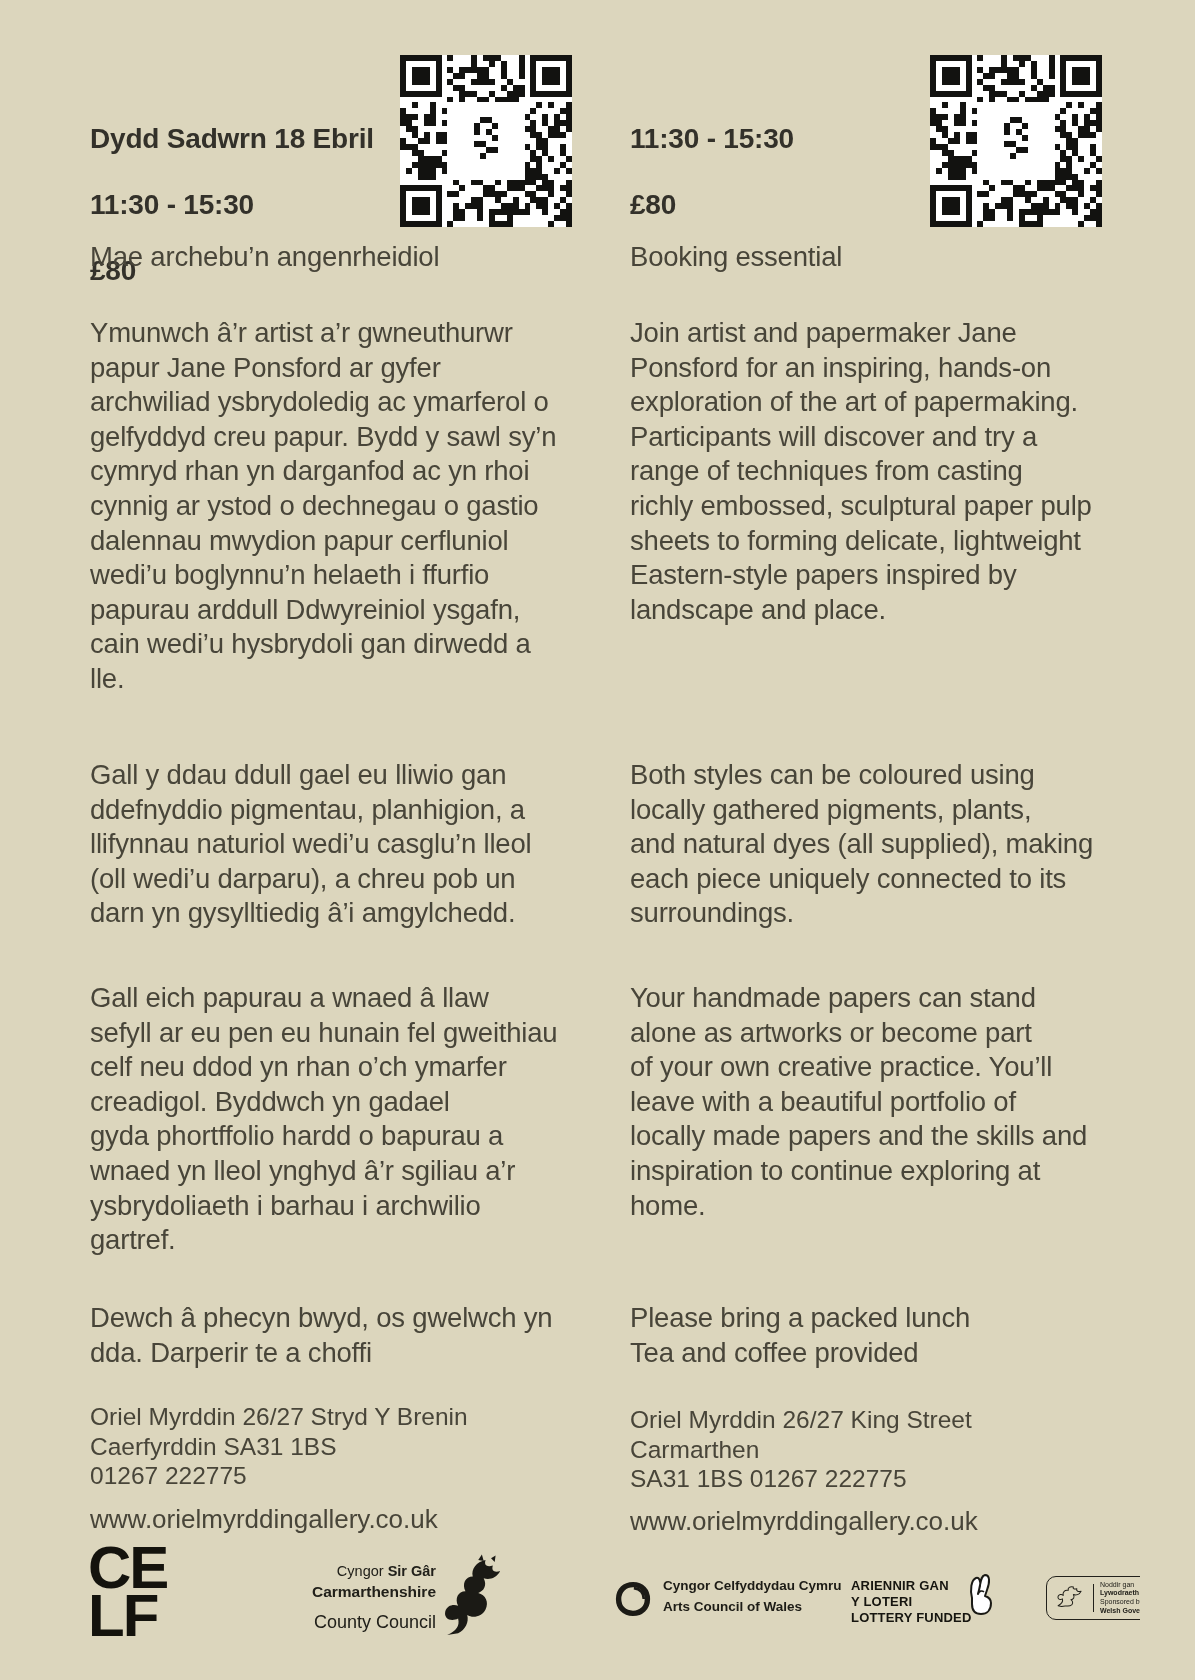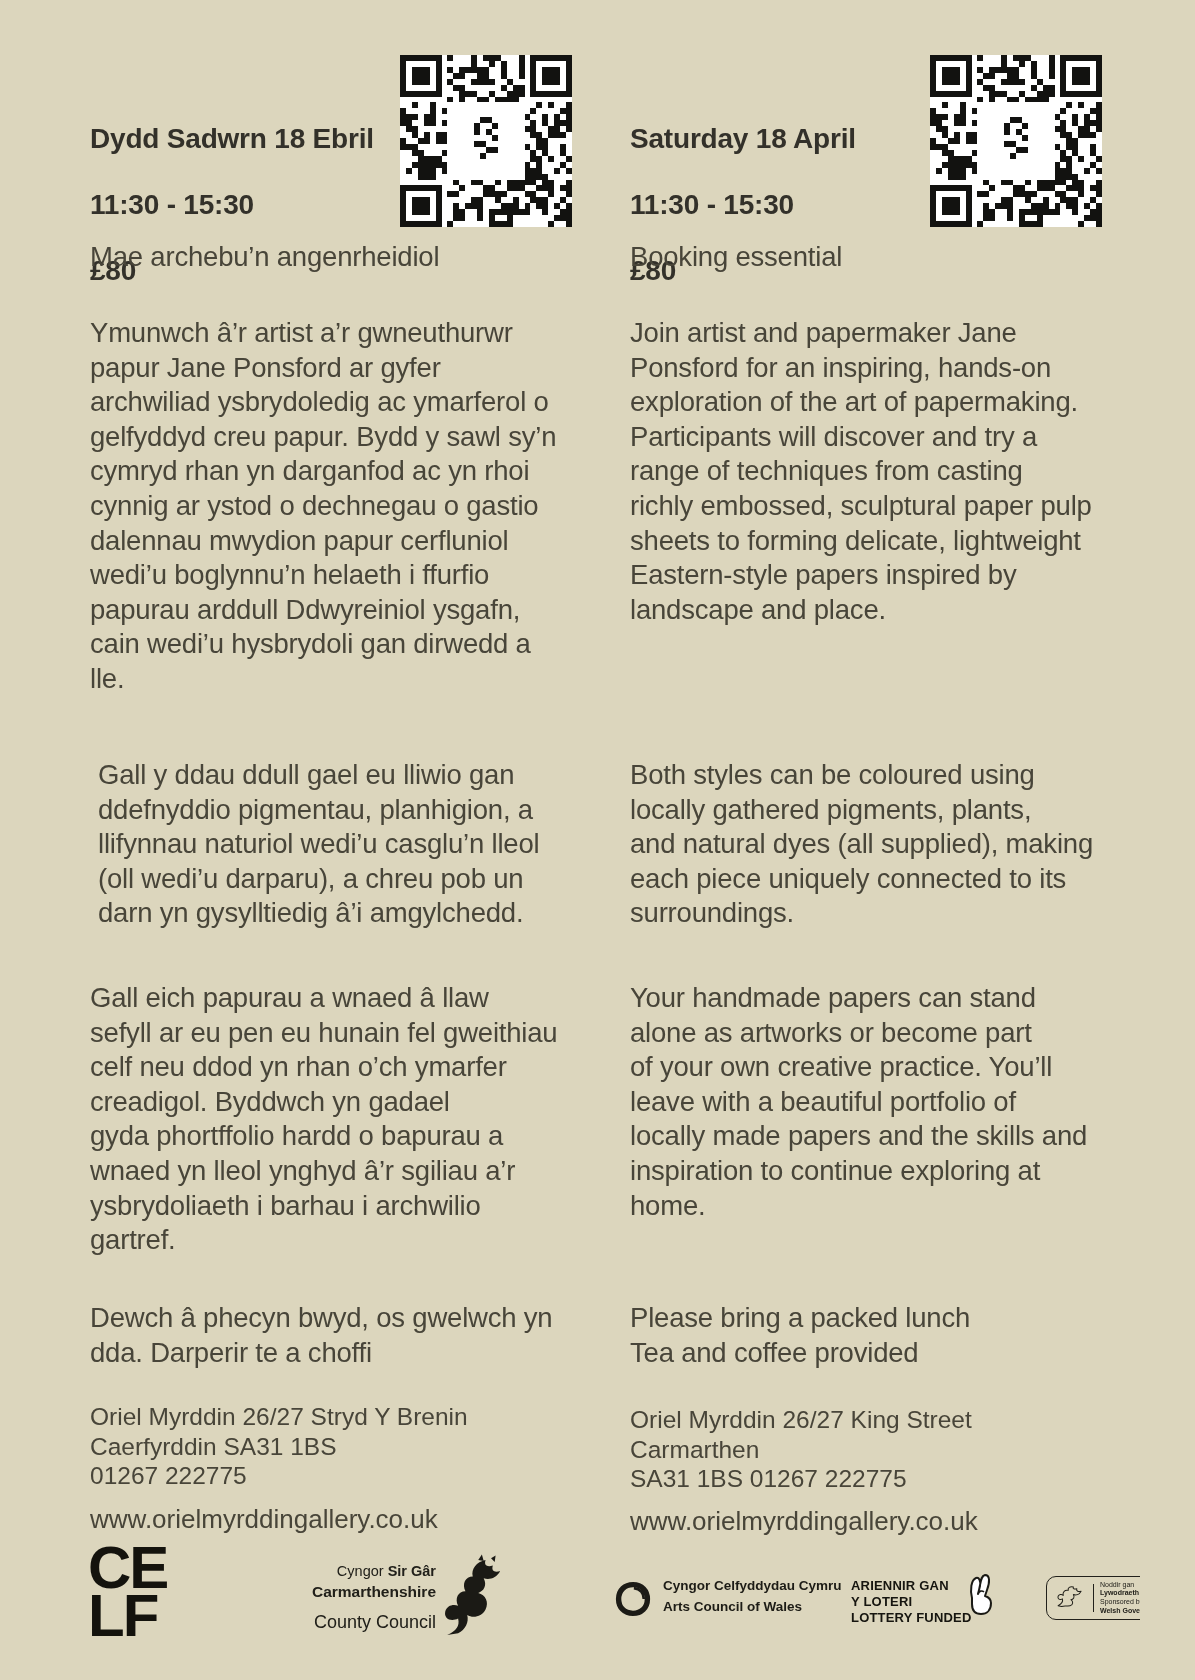--- a/index.html
+++ b/index.html
@@ -319,21 +319,21 @@
 archwiliad ysbrydoledig ac ymarferol o
 gelfyddyd creu papur. Bydd y sawl sy’n
 cymryd rhan yn darganfod ac yn rhoi
 cynnig ar ystod o dechnegau o gastio
 dalennau mwydion papur cerfluniol
 wedi’u boglynnu’n helaeth i ffurfio
 papurau arddull Ddwyreiniol ysgafn,
 cain wedi’u hysbrydoli gan dirwedd a
 lle.</div>
 
-  <div class="block bodytxt" style="left:98px;top:758px;width:520px">Gall y ddau ddull gael eu lliwio gan
+  <div class="block bodytxt" style="left:90px;top:758px;width:520px">Gall y ddau ddull gael eu lliwio gan
 ddefnyddio pigmentau, planhigion, a
 llifynnau naturiol wedi’u casglu’n lleol
 (oll wedi’u darparu), a chreu pob un
 darn yn gysylltiedig â’i amgylchedd.</div>
 
   <div class="block bodytxt" style="left:90px;top:981px;width:520px">Gall eich papurau a wnaed â llaw
 sefyll ar eu pen eu hunain fel gweithiau
 celf neu ddod yn rhan o’ch ymarfer
 creadigol. Byddwch yn gadael
 gyda phortffolio hardd o bapurau a
@@ -344,21 +344,20 @@
   <div class="block bodytxt" style="left:90px;top:1301px;width:520px">Dewch â phecyn bwyd, os gwelwch yn
 dda. Darperir te a choffi</div>
 
   <div class="block small-text" style="left:90px;top:1402px;width:460px">Oriel Myrddin 26/27 Stryd Y Brenin
 Caerfyrddin SA31 1BS
 01267 222775</div>
 
   <div class="block site" style="left:90px;top:1504px;width:460px">www.orielmyrddingallery.co.uk</div>
 
   <div class="block headline" style="left:630px;top:89px;width:330px">
-    <div>Saturday 18 April</div>
     <div>11:30 - 15:30</div>
     <div>£80</div>
   </div>
 
   <div class="qr" style="left:930px;top:55px">
     <svg viewBox="0 0 29 29" shape-rendering="crispEdges">
         <rect fill="#fff" x="0" y="0" width="29" height="29"></rect>
         <g fill="#121210">
           <rect x="8" y="0" width="1" height="1"></rect>
           <rect x="12" y="0" width="1" height="1"></rect>

